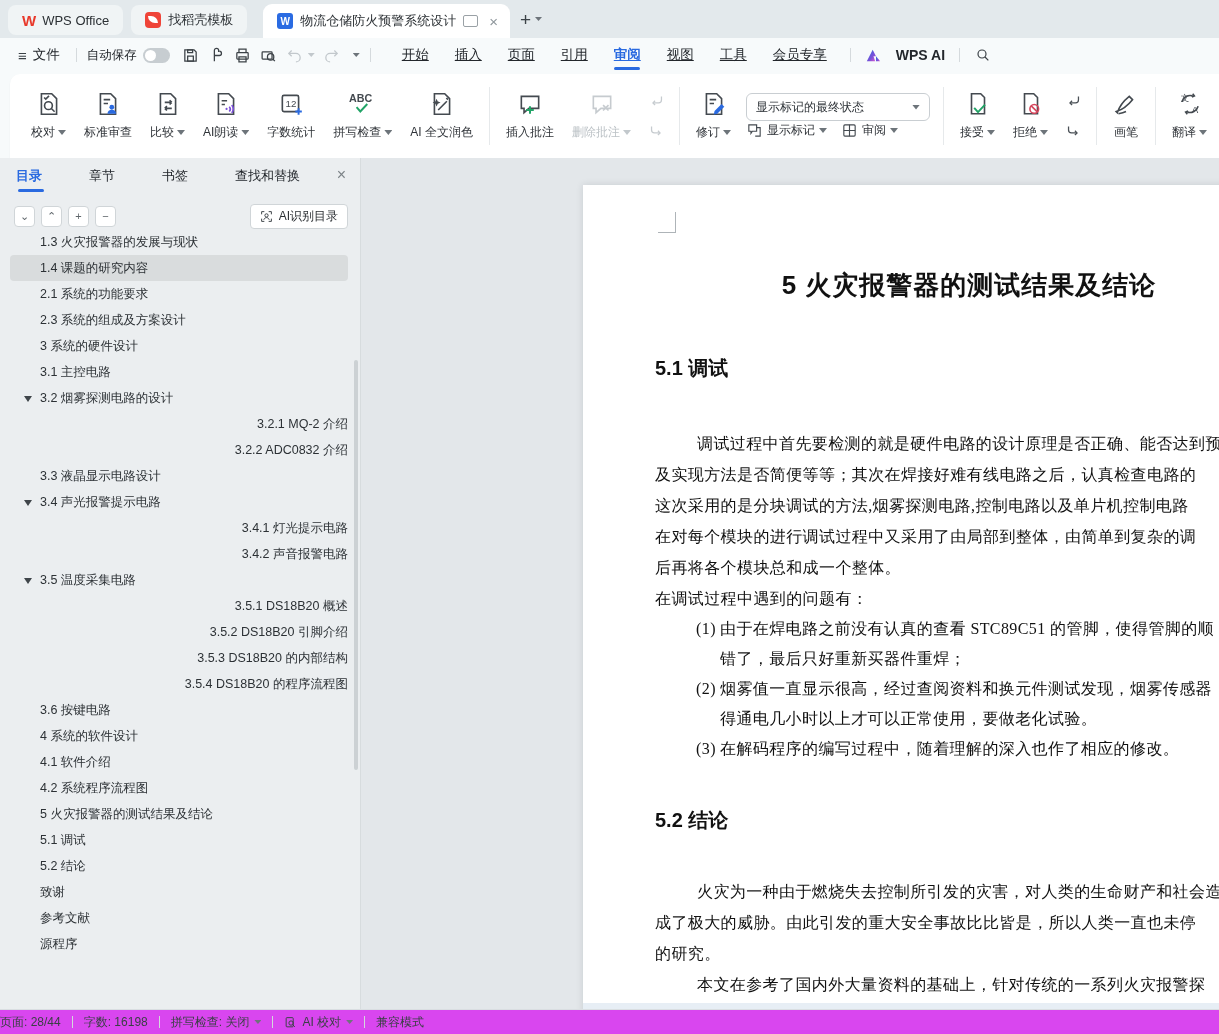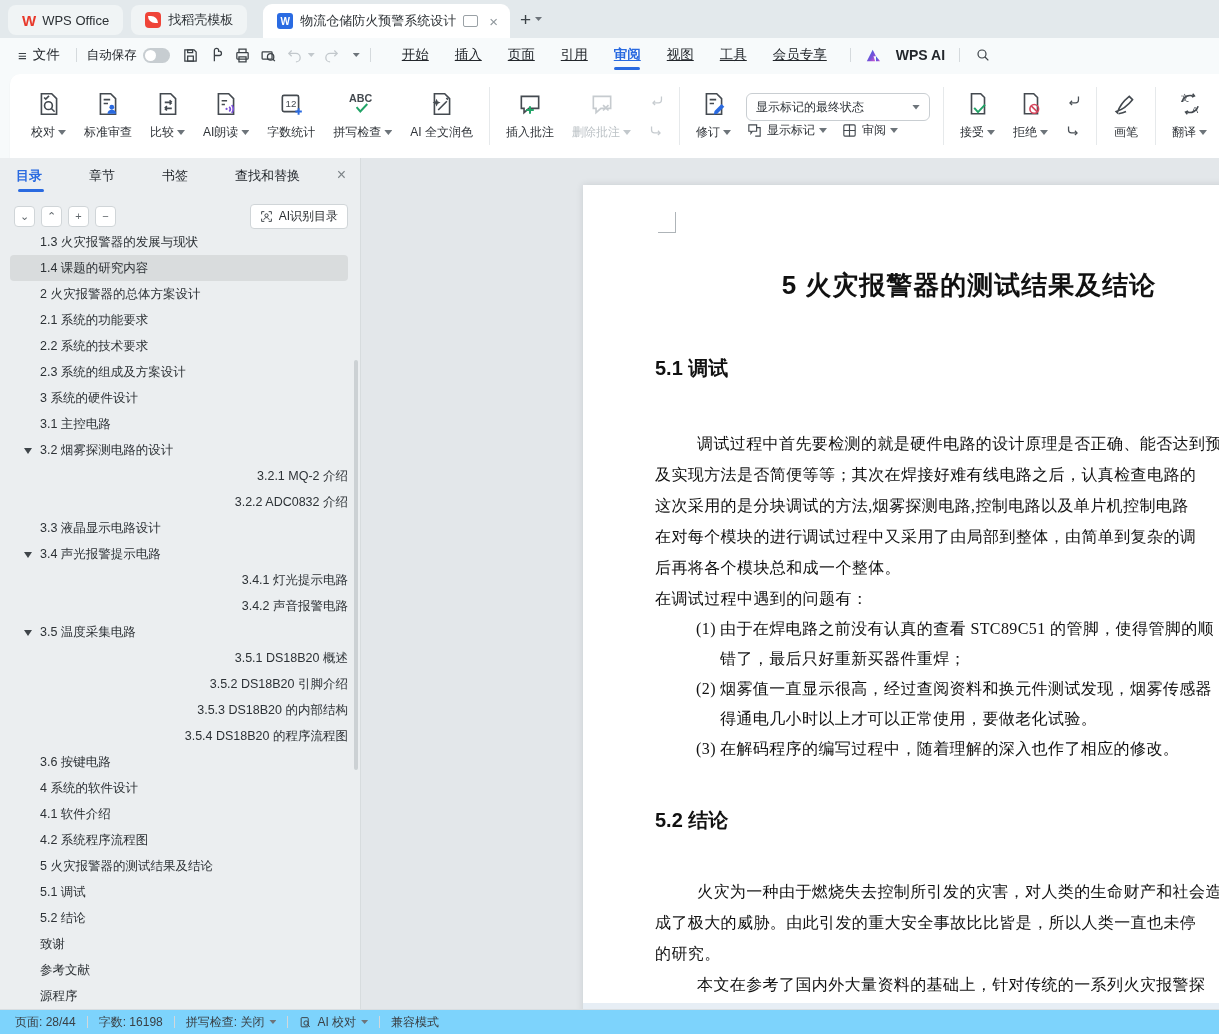--- a/index.html
+++ b/index.html
@@ -97,22 +97,22 @@
   .pblock{margin-top:48px;}
   .pblock2{margin-top:44px;}
   .doc-line{font-size:16px;line-height:31px;white-space:nowrap;letter-spacing:.4px;}
   .doc-line.indent{text-indent:42px;}
   .doc-li{display:flex;line-height:30px;font-size:16px;letter-spacing:.4px;white-space:nowrap;}
   .doc-li-num{flex:none;width:24px;margin-left:41px;}
   .doc-li-cont{margin-left:65px;line-height:30px;font-size:16px;letter-spacing:.4px;white-space:nowrap;}
   .hscroll{position:absolute;left:222px;right:0;bottom:0;height:7px;background:#e7eef5;}
 
   
-  .statusbar{position:absolute;left:0;right:0;bottom:0;height:24px;background:#7dd3fc;border-top:1px solid #d9dee1;
-             display:flex;align-items:center;font-size:12px;color:#3a4045;padding-left:15px;}
+  .statusbar{position:absolute;left:0;right:0;bottom:0;height:24px;background:#d946ef;border-top:1px solid #d9dee1;
+             display:flex;align-items:center;font-size:12px;color:#3a4045;padding-left:0;}
   .ssep{width:1px;height:12px;background:#d3d8db;margin:0 11px;}
   .sitem{display:flex;align-items:center;gap:5px;white-space:nowrap;}
 </style>
 </head>
 <body>
 
 <div id="app">
 
   <div class="tabbar">
     <div class="tab light">
@@ -476,23 +476,21 @@
           <path d="M3 8V3h5M16 3h5v5M21 16v5h-5M8 21H3v-5"></path>
             <circle cx="12" cy="10" r="3"></circle>
             <path d="M7 18c1-2.5 2.8-4 5-4s4 1.5 5 4"></path>
           </svg>
         <span>AI识别目录</span>
       </span>
     </div>
     <div class="toclist" id="toclist">
         <div class="toc-item"><span>1.3 火灾报警器的发展与现状</span></div>
         <div class="toc-item selected"><span>1.4 课题的研究内容</span></div>
-        <div class="toc-item"><span>2 火灾报警器的总体方案设计</span></div>
         <div class="toc-item"><span>2.1 系统的功能要求</span></div>
-        <div class="toc-item"><span>2.2 系统的技术要求</span></div>
         <div class="toc-item"><span>2.3 系统的组成及方案设计</span></div>
         <div class="toc-item"><span>3 系统的硬件设计</span></div>
         <div class="toc-item"><span>3.1 主控电路</span></div>
         <div class="toc-item"><span class="toc-caret"></span><span>3.2 烟雾探测电路的设计</span></div>
         <div class="toc-item lv3"><span>3.2.1 MQ-2 介绍</span></div>
         <div class="toc-item lv3"><span>3.2.2 ADC0832 介绍</span></div>
         <div class="toc-item"><span>3.3 液晶显示电路设计</span></div>
         <div class="toc-item"><span class="toc-caret"></span><span>3.4 声光报警提示电路</span></div>
         <div class="toc-item lv3"><span>3.4.1 灯光提示电路</span></div>
         <div class="toc-item lv3"><span>3.4.2 声音报警电路</span></div>

